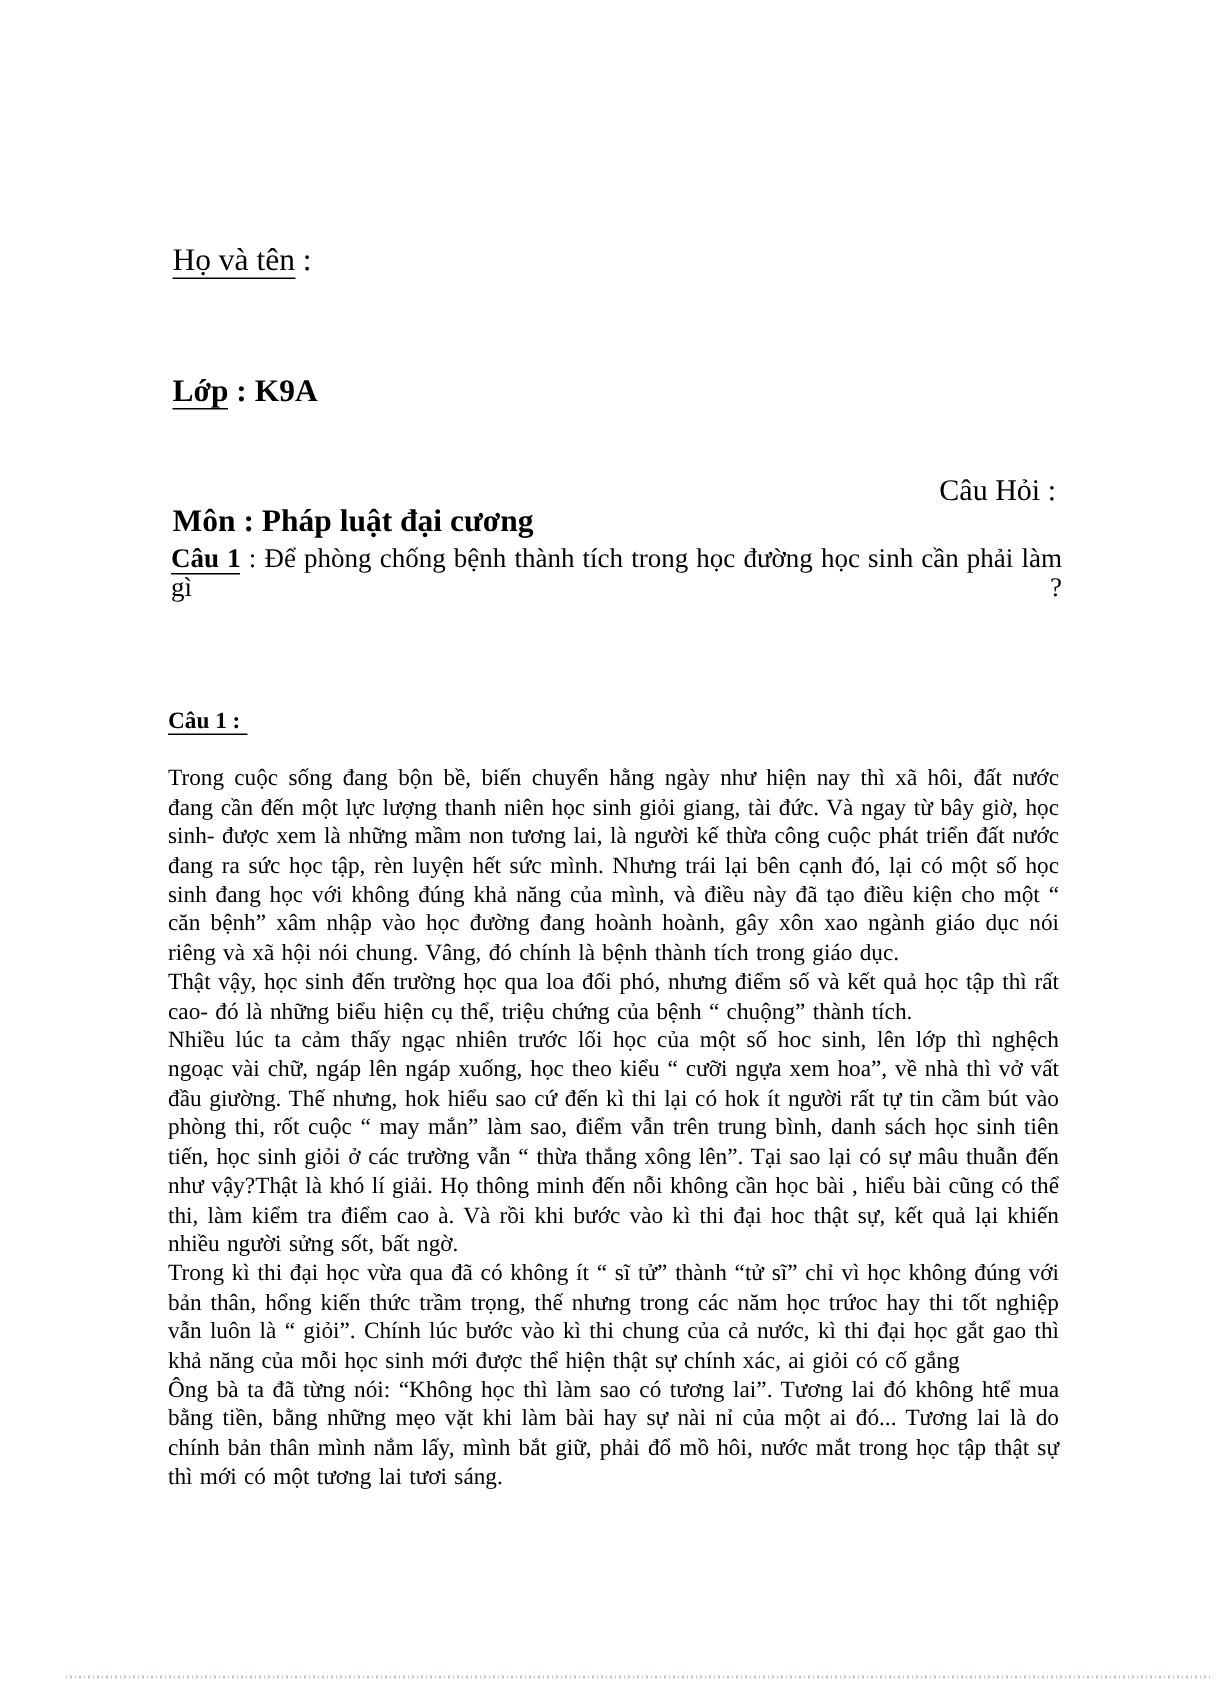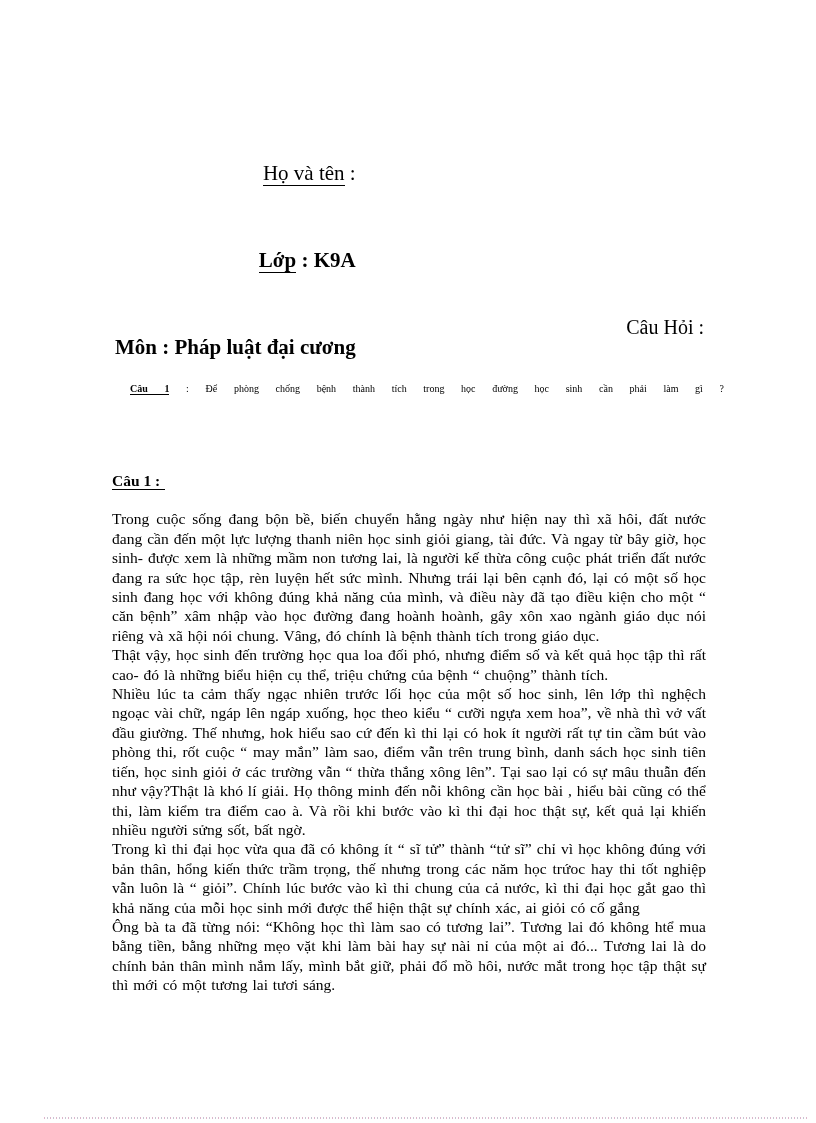--- a/index.html
+++ b/index.html
@@ -22,21 +22,20 @@
     background: #ffffff;
   }
   
   .header-block {
     position: absolute;
     left: 115px;
     top: 101px;
     font-size: 21px;
     line-height: 29px;
     white-space: pre;
-    text-align: right;
   }
   .bold { font-weight: bold; }
   .u {
     border-bottom: 1.5px solid #000;
     padding-bottom: 0px;
   }
   
   .doc-title {
     position: absolute;
     left: 112px;
@@ -59,22 +58,22 @@
     font-weight: normal;
   }
   .heading-questions { top: 316px; }
   .heading-answers  { top: 416px; }
   
   .question-line {
     position: absolute;
     left: 112px;
     top: 361px;
     width: 594px;
-    margin: 18px;
-    font-size: 10px;
+    margin: 2px;
+    font-size: 18px;
     line-height: 19.4px;
     text-align: justify;
     text-align-last: justify;
   }
   .question-line .q-label {
     font-weight: bold;
     border-bottom: 1.5px solid #000;
   }
   
   .answer-block {

